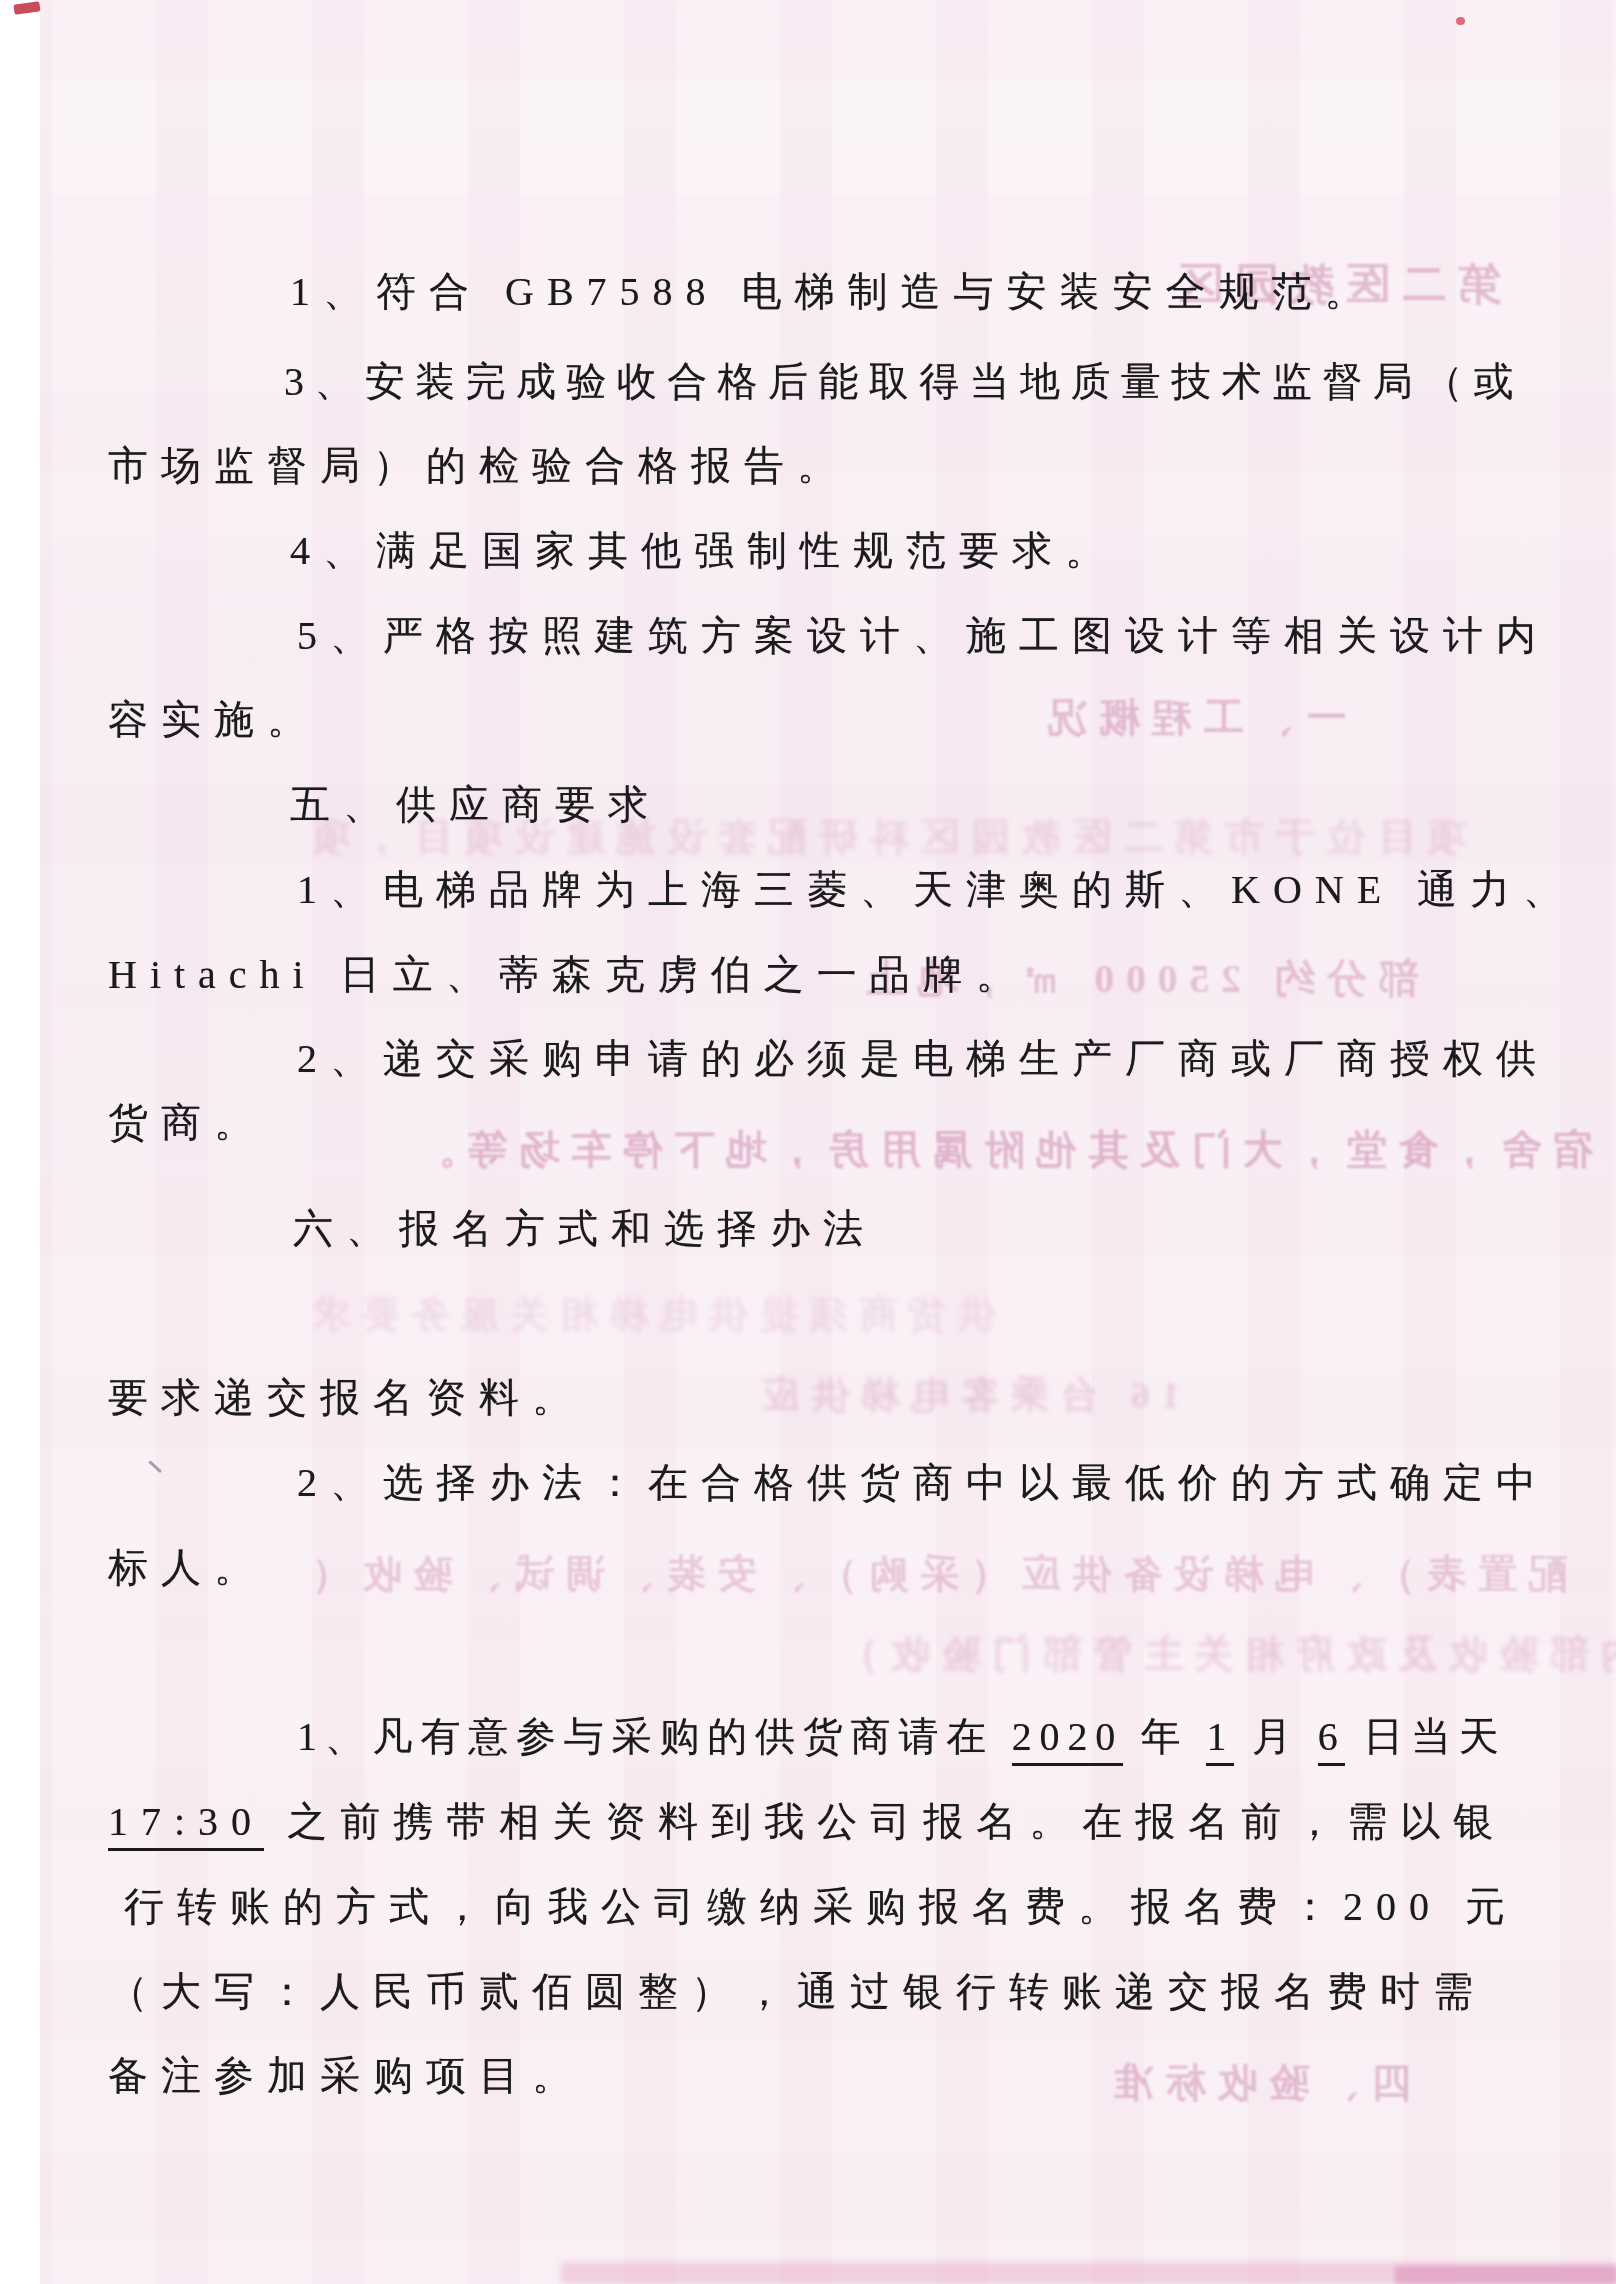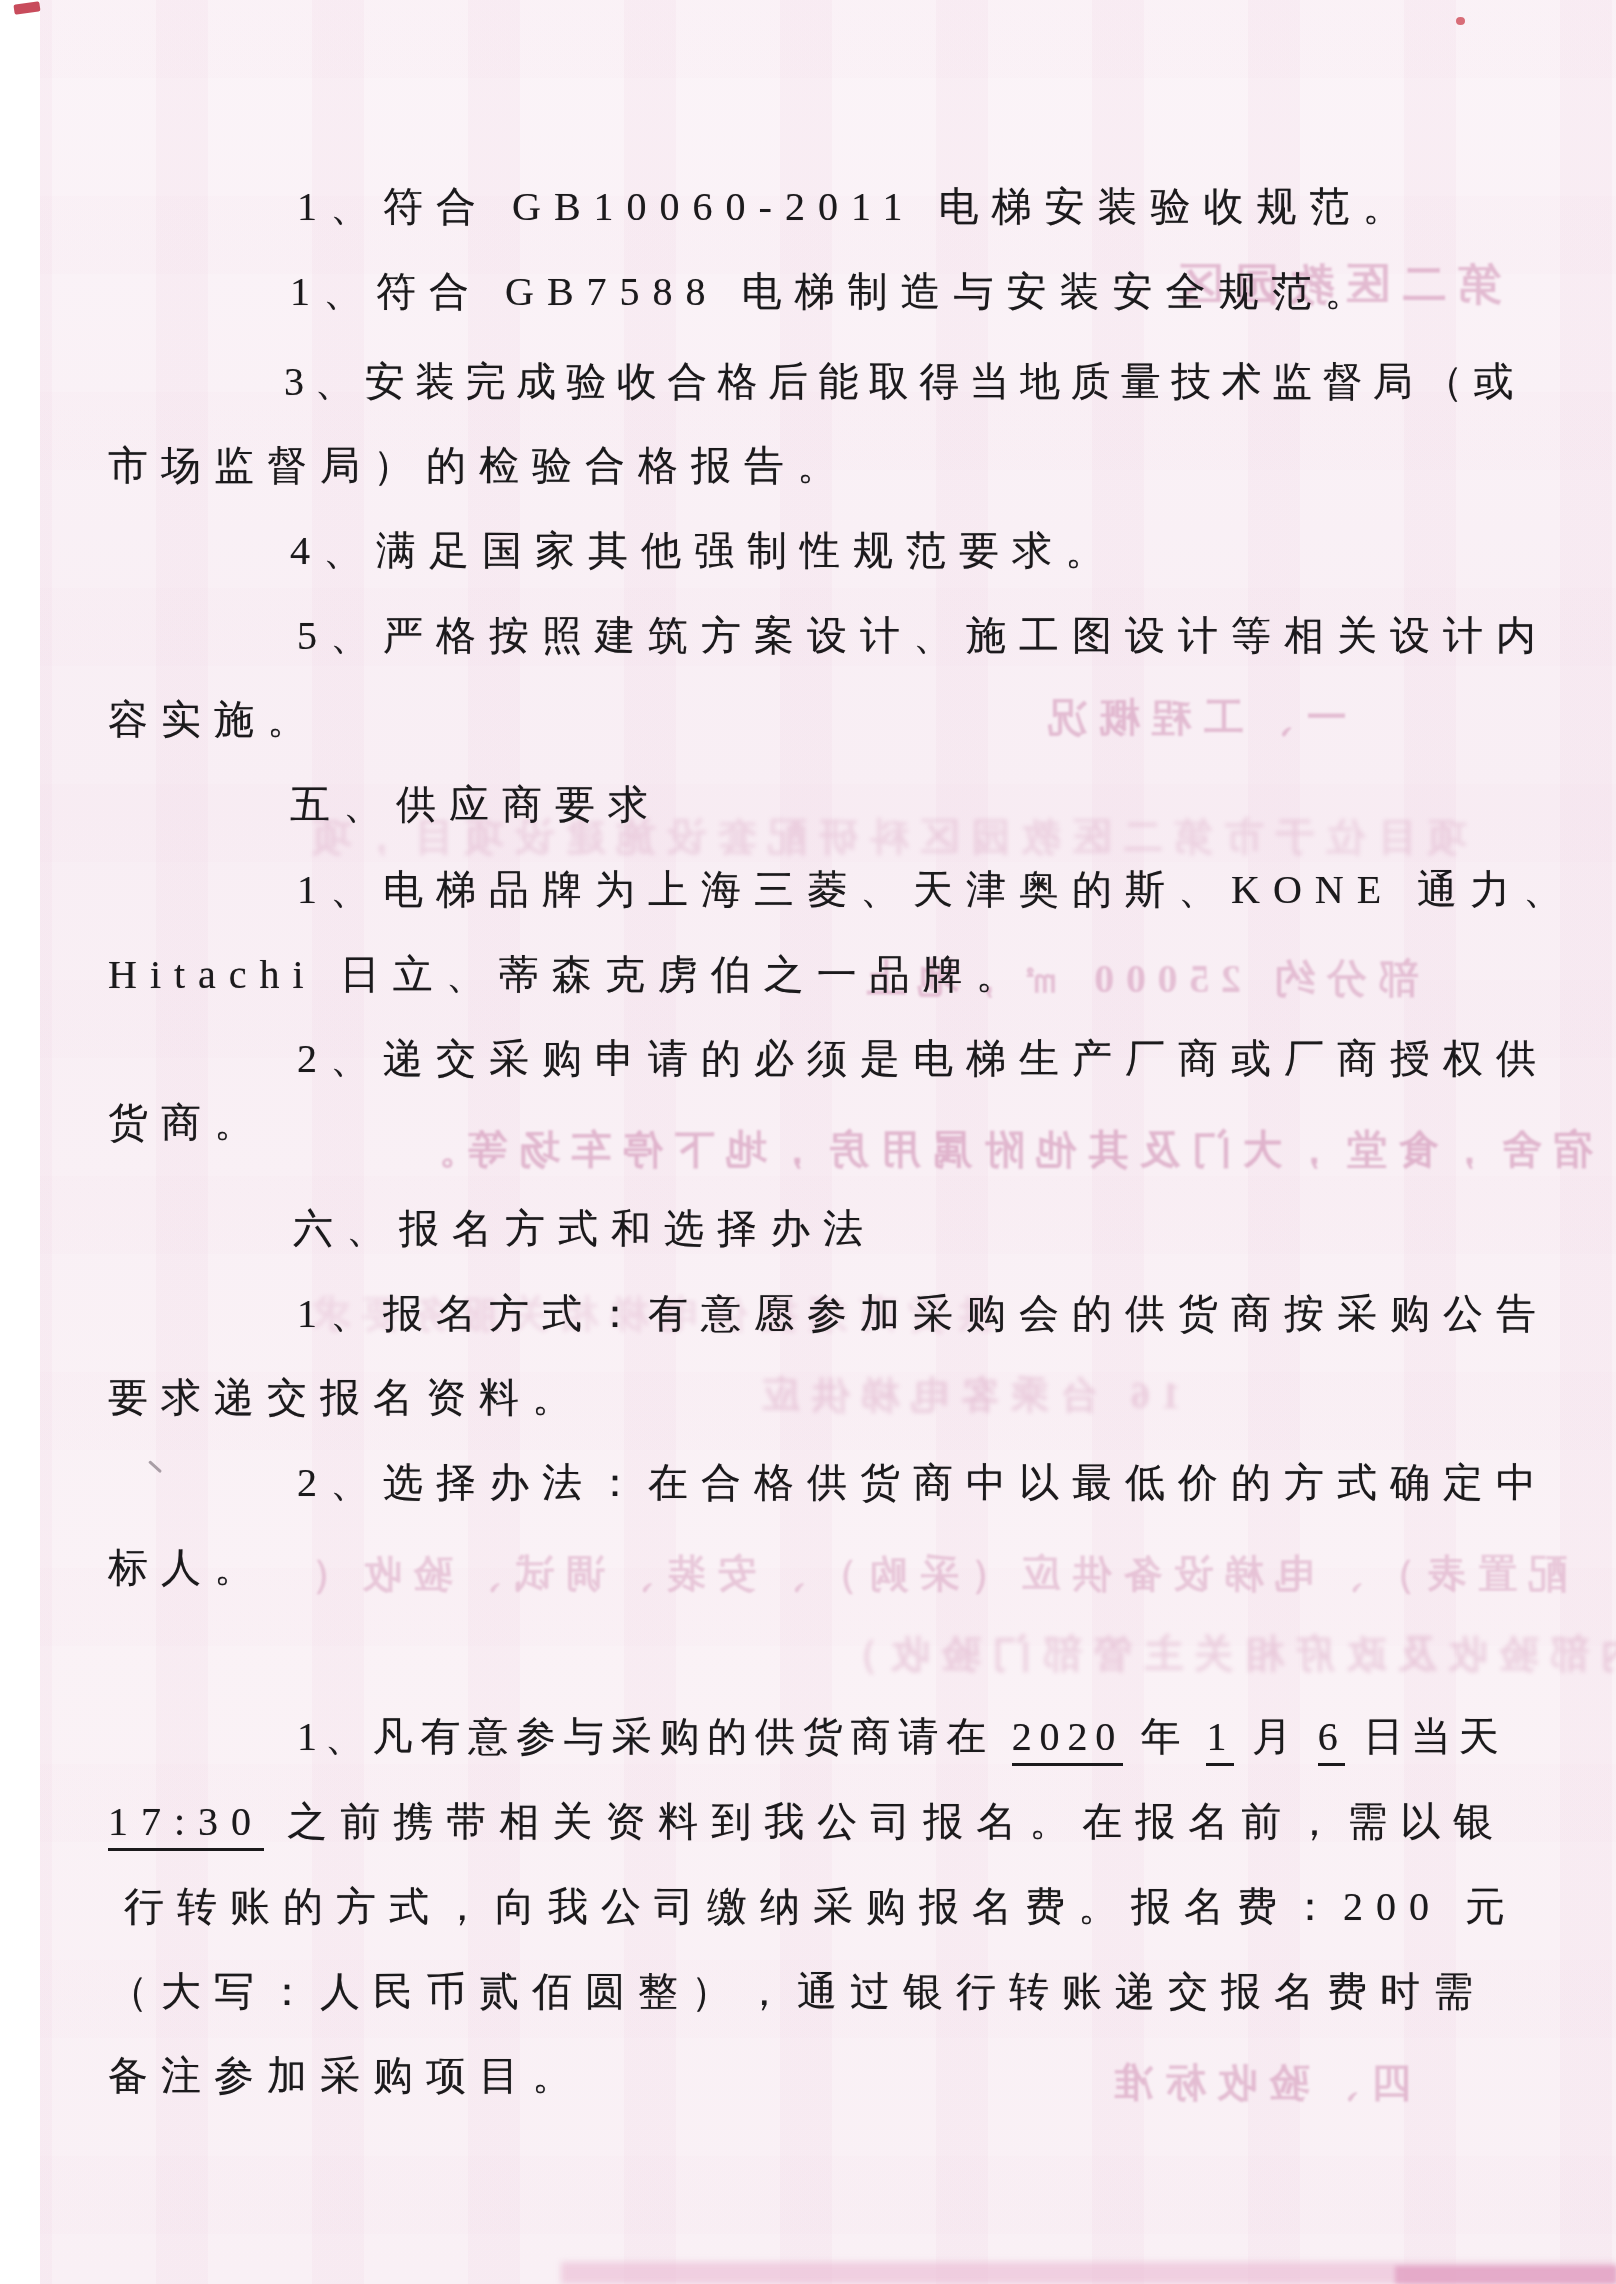--- a/index.html
+++ b/index.html
@@ -80,34 +80,32 @@
       <div class="ghost" style="left: 300px; top: 816px; font-size: 39px; opacity: 0.2; filter: blur(2px);">项目位于市第二医教园区科研配套设施建设项目，项</div>
       <div class="ghost" style="left: 854px; top: 957px; font-size: 40px; opacity: 0.35; filter: blur(1.3px);">部分约 25000 ㎡，地上</div>
       <div class="ghost" style="left: 404px; top: 1128px; font-size: 40px; opacity: 0.42; filter: blur(1.3px);">宿舍，食堂，大门及其他附属用房，地下停车场等。</div>
       <div class="ghost" style="left: 300px; top: 1294px; font-size: 38px; opacity: 0.16; filter: blur(2px);">供货商须提供电梯相关服务要求</div>
       <div class="ghost" style="left: 750px; top: 1375px; font-size: 38px; opacity: 0.25; filter: blur(2px);">16 台乘客电梯供应</div>
       <div class="ghost" style="left: 300px; top: 1553px; font-size: 39px; opacity: 0.3; filter: blur(1.3px);">配置表）、电梯设备供应（采购）、安装、调试、验收（</div>
       <div class="ghost" style="left: 828px; top: 1633px; font-size: 39px; opacity: 0.25; filter: blur(2px);">内部验收及政府相关主管部门验收）</div>
       <div class="ghost" style="left: 1102px; top: 2061px; font-size: 40px; opacity: 0.38; filter: blur(1.3px);">四、验收标准</div>
     </div>
   <div class="text-layer">
-      <div class="line" style="left: 297px; top: 184px;"><span>1、符合 GB10060-2011 电梯安装验收规范。</span></div>
       <div class="line" style="left: 290px; top: 269px;"><span>1、符合 GB7588 电梯制造与安装安全规范。</span></div>
       <div class="line" style="left: 284px; top: 359px; letter-spacing: 10.4px;"><span>3、安装完成验收合格后能取得当地质量技术监督局（或</span></div>
       <div class="line" style="left: 108px; top: 443px;"><span>市场监督局）的检验合格报告。</span></div>
       <div class="line" style="left: 290px; top: 528px;"><span>4、满足国家其他强制性规范要求。</span></div>
       <div class="line" style="left: 297px; top: 613px;"><span>5、严格按照建筑方案设计、施工图设计等相关设计内</span></div>
       <div class="line" style="left: 108px; top: 697px;"><span>容实施。</span></div>
       <div class="line" style="left: 290px; top: 782px;"><span>五、供应商要求</span></div>
       <div class="line" style="left: 297px; top: 867px;"><span>1、电梯品牌为上海三菱、天津奥的斯、KONE 通力、</span></div>
       <div class="line" style="left: 108px; top: 952px;"><span>Hitachi 日立、蒂森克虏伯之一品牌。</span></div>
       <div class="line" style="left: 297px; top: 1036px;"><span>2、递交采购申请的必须是电梯生产厂商或厂商授权供</span></div>
       <div class="line" style="left: 108px; top: 1068px; margin-top: 32px;"><span>货商。</span></div>
       <div class="line" style="left: 293px; top: 1206px;"><span>六、报名方式和选择办法</span></div>
-      <div class="line" style="left: 297px; top: 1291px;"><span>1、报名方式：有意愿参加采购会的供货商按采购公告</span></div>
       <div class="line" style="left: 108px; top: 1375px;"><span>要求递交报名资料。</span></div>
       <div class="line" style="left: 297px; top: 1460px;"><span>2、选择办法：在合格供货商中以最低价的方式确定中</span></div>
       <div class="line" style="left: 108px; top: 1545px;"><span>标人。</span></div>
       <div class="line" style="left: 297px; top: 1714px; letter-spacing: 7.8px;"><span>1、凡有意参与采购的供货商请在 </span><span class="u">2020</span><span> 年 </span><span class="u">1</span><span> 月 </span><span class="u">6</span><span> 日当天</span></div>
       <div class="line" style="left: 108px; top: 1799px;"><span class="u">17:30</span><span> 之前携带相关资料到我公司报名。在报名前，需以银</span></div>
       <div class="line" style="left: 108px; top: 1884px; margin-left: 16px;"><span>行转账的方式，向我公司缴纳采购报名费。报名费：200 元</span></div>
       <div class="line" style="left: 108px; top: 2053px;"><span>备注参加采购项目。</span></div>
       <div class="line" style="left: 108px; top: 1969px;"><span>（大写：人民币贰佰圆整），通过银行转账递交报名费时需</span></div>
     </div>
   <div class="edge-strip"></div>

